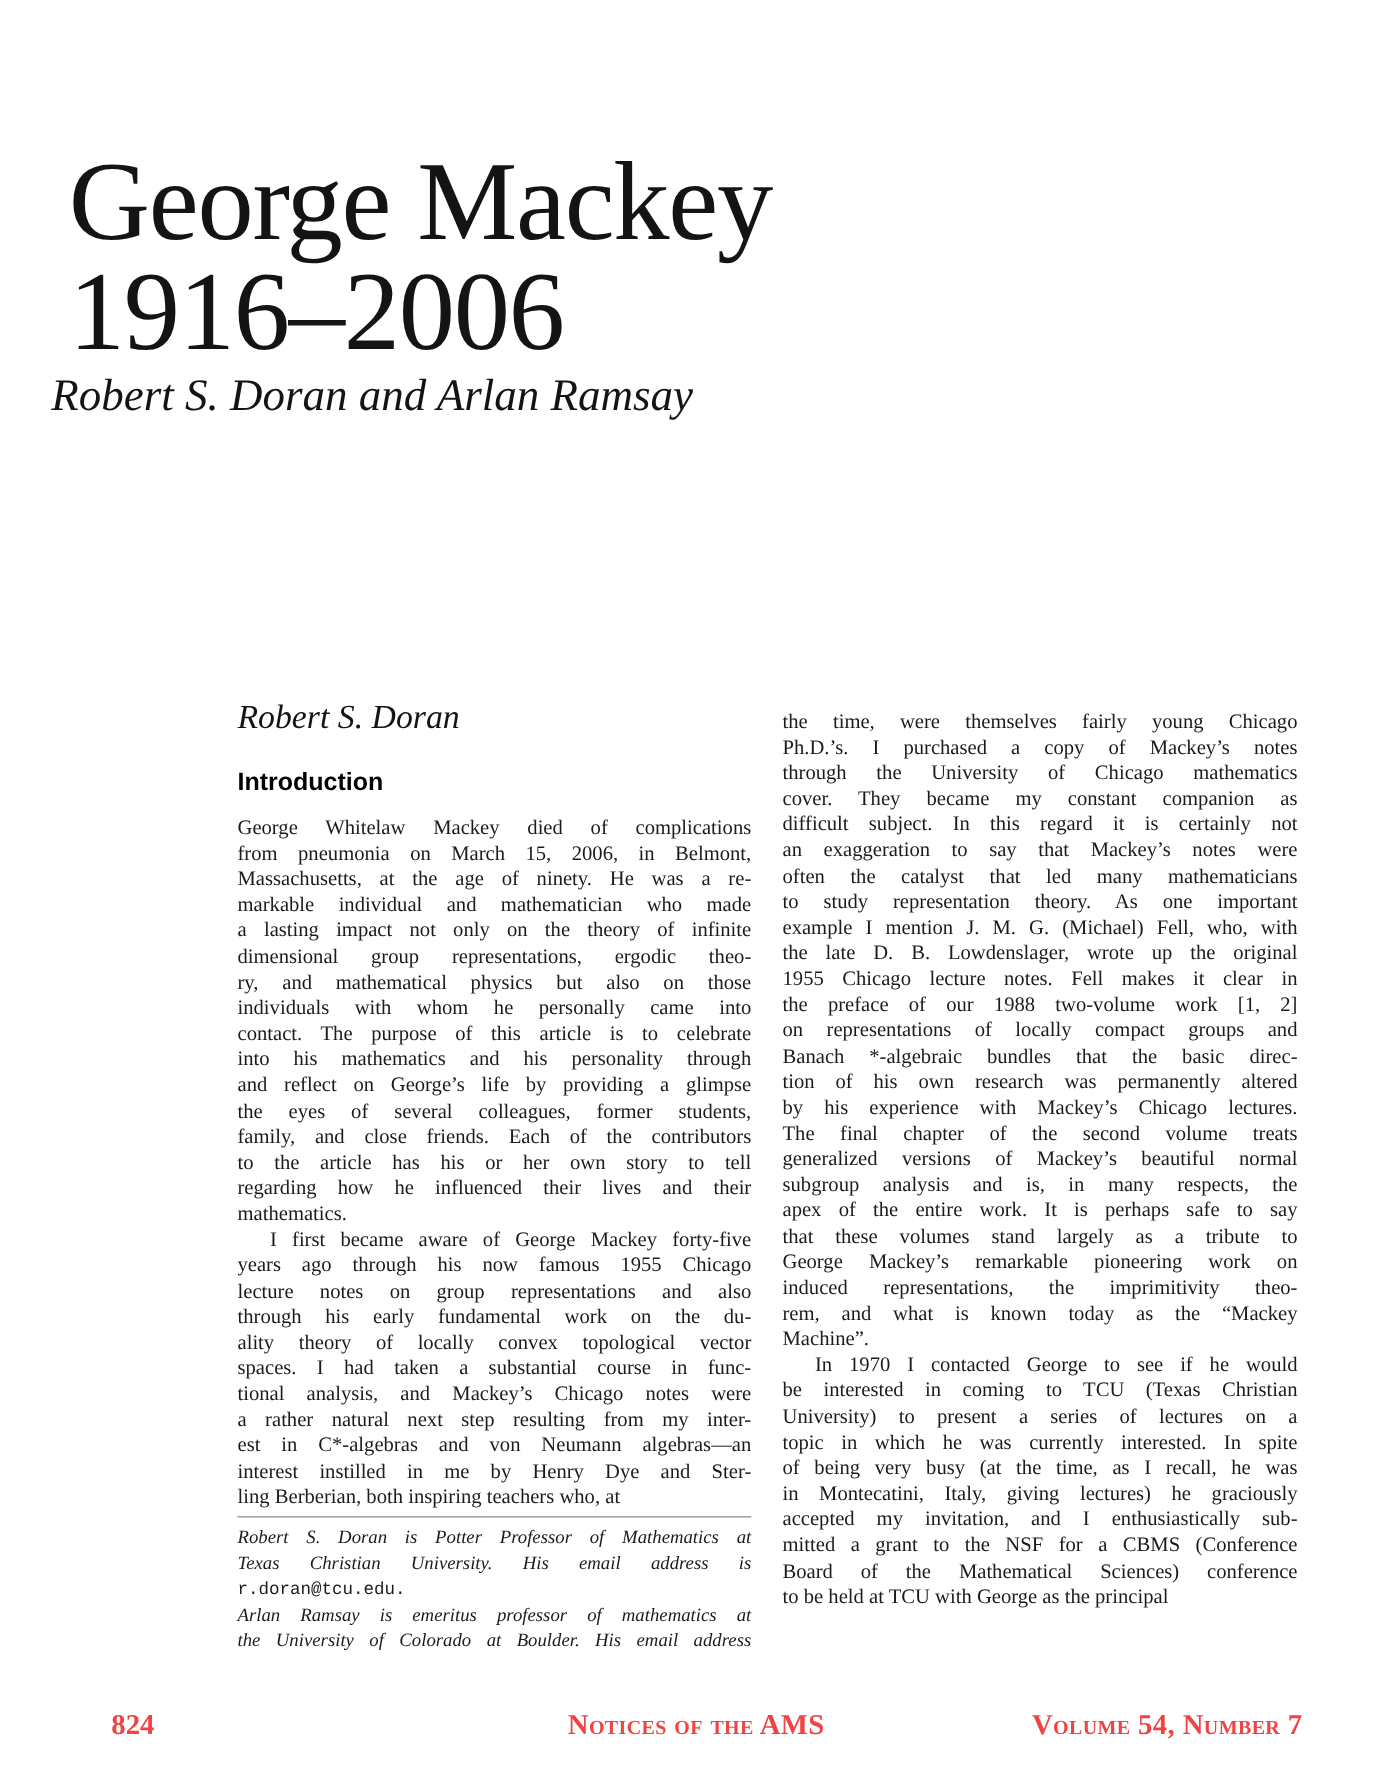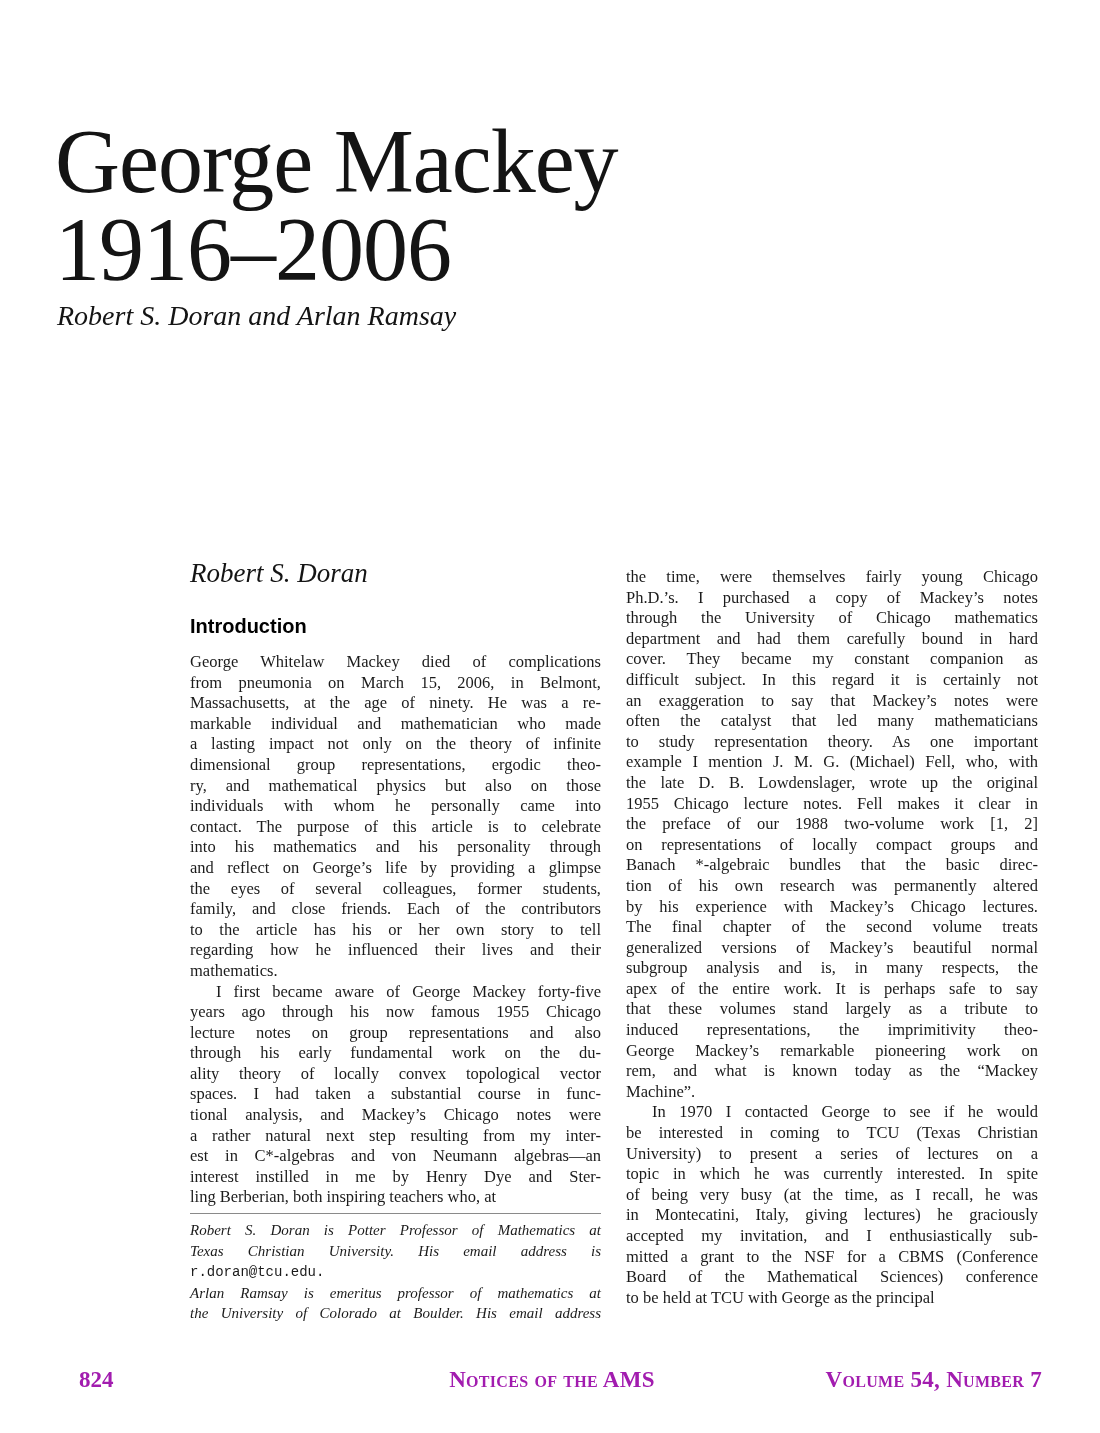--- a/index.html
+++ b/index.html
@@ -19,24 +19,24 @@
     top: 118px;
     margin: 0;
     font-size: 90px;
     line-height: 88px;
     font-weight: 400;
     letter-spacing: -1px;
     color: #141414;
   }
   .byline {
     position: absolute;
-    left: 57px;
+    left: 41px;
     top: 294px;
     font-style: italic;
-    font-size: 28px;
+    font-size: 36px;
     line-height: 44px;
     color: #141414;
   }
   .columns {
     position: absolute;
     left: 190px;
     top: 556px;
     width: 848px;
     display: flex;
     gap: 25px;
@@ -85,27 +85,27 @@
   .fn-line.just { text-align: justify; text-align-last: justify; }
   .fn-line .italic { }
   .fn-line .mono {
     font-family: "Liberation Mono", monospace;
     font-style: normal;
     font-size: 14px;
   }
   .footer {
     position: absolute;
     top: 1367px;
-    left: 4px;
+    left: 14px;
     right: 0;
     height: 26px;
     font-weight: 700;
     font-size: 23px;
     line-height: 26px;
-    color: #a21caf;
+    color: #ef4444;
   }
   .footer .center-running {
     position: absolute;
     left: 0; right: 0;
     text-align: center;
     font-variant: small-caps;
     letter-spacing: 0.3px;
   }
   .footer .page-num { position: absolute; left: 75px; }
   .footer .right-running {
@@ -176,41 +176,40 @@
           </div>
       </div>
     </div>
 
     <div class="col-right">
       <div class="body-text" id="right-paras">
           <div class="para">
             <div class="line">the time, were themselves fairly young Chicago</div>
             <div class="line">Ph.D.’s. I purchased a copy of Mackey’s notes</div>
             <div class="line">through the University of Chicago mathematics</div>
-            <div class="line">department and had them carefully bound in hard</div>
             <div class="line">cover. They became my constant companion as</div>
             <div class="line">difficult subject. In this regard it is certainly not</div>
             <div class="line">an exaggeration to say that Mackey’s notes were</div>
             <div class="line">often the catalyst that led many mathematicians</div>
             <div class="line">to study representation theory. As one important</div>
             <div class="line">example I mention J. M. G. (Michael) Fell, who, with</div>
             <div class="line">the late D. B. Lowdenslager, wrote up the original</div>
             <div class="line">1955 Chicago lecture notes. Fell makes it clear in</div>
             <div class="line">the preface of our 1988 two-volume work [1, 2]</div>
             <div class="line">on representations of locally compact groups and</div>
             <div class="line">Banach *-algebraic bundles that the basic direc-</div>
             <div class="line">tion of his own research was permanently altered</div>
             <div class="line">by his experience with Mackey’s Chicago lectures.</div>
             <div class="line">The final chapter of the second volume treats</div>
             <div class="line">generalized versions of Mackey’s beautiful normal</div>
             <div class="line">subgroup analysis and is, in many respects, the</div>
             <div class="line">apex of the entire work. It is perhaps safe to say</div>
             <div class="line">that these volumes stand largely as a tribute to</div>
+            <div class="line">George Mackey’s remarkable pioneering work on</div>
             <div class="line">induced representations, the imprimitivity theo-</div>
-            <div class="line">George Mackey’s remarkable pioneering work on</div>
             <div class="line">rem, and what is known today as the “Mackey</div>
             <div class="line last">Machine”.</div>
           </div>
           <div class="para">
             <div class="line indent">In 1970 I contacted George to see if he would</div>
             <div class="line">be interested in coming to TCU (Texas Christian</div>
             <div class="line">University) to present a series of lectures on a</div>
             <div class="line">topic in which he was currently interested. In spite</div>
             <div class="line">of being very busy (at the time, as I recall, he was</div>
             <div class="line">in Montecatini, Italy, giving lectures) he graciously</div>

